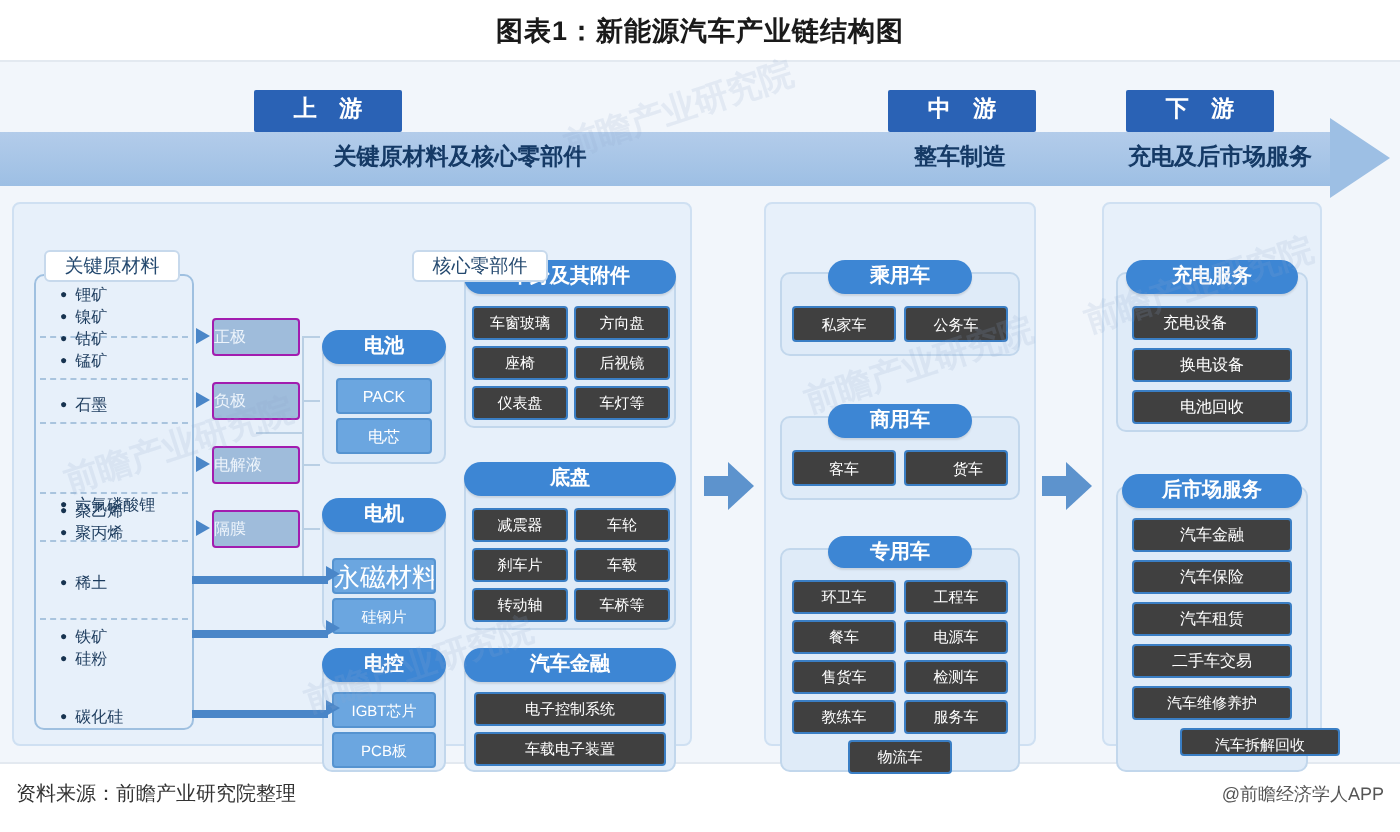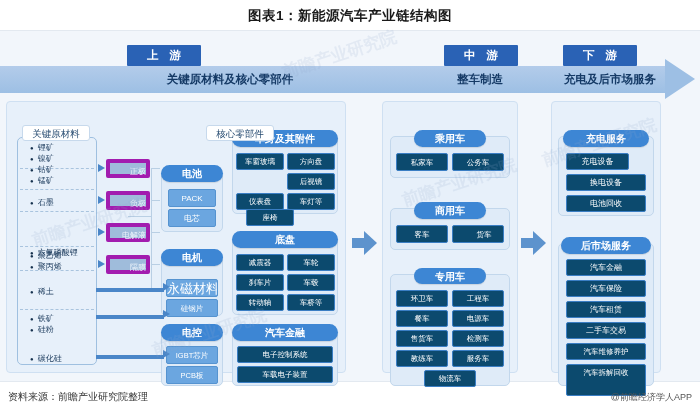--- a/index.html
+++ b/index.html
@@ -132,25 +132,25 @@
     margin-right:4px;
     vertical-align:middle;
   }
 
   
   .mat-box {
     position:absolute;
     left:106px;
     width:44px; height:19px;
     background:#9fbcdb;
-    border:4px solid #a21caf;
+    border:1px solid #a21caf;
     border-radius:2px;
     color:#edf4fb;
     font-size:8px;
-    text-align:right;
+    text-align:left;
     line-height:17px;
   }
 
   
   .card {
     position:absolute;
     background:#dfebf8;
     border:1px solid #c2d7ec;
     border-radius:5px;
   }
@@ -160,21 +160,21 @@
     border-radius:10px;
     color:#fff;
     font-weight:bold;
     text-align:center;
     font-size:10px;
     z-index:3;
     box-shadow:0 1px 1px rgba(0,0,0,0.10);
   }
   .chip {
     position:absolute;
-    background:#0c4a6e;
+    background:#404040;
     border:1px solid #3a7ec4;
     border-radius:2px;
     color:#ffffff;
     font-size:8px;
     text-align:center;
     white-space:nowrap;
     overflow:hidden;
   }
   .chip.lite { background:#6ba6e0; border-color:#5593d0; }
 
@@ -328,21 +328,21 @@
 
   <div class="card" style="left:161px; top:300px; width:62px; height:55px;"></div>
   <div class="card-hd" style="left:161px; top:293px; width:62px; height:17px; line-height:17px;">电控</div>
   <div class="chip lite" style="left:166px; top:315px; width:52px; height:18px; line-height:17px; font-size:7.5px;">IGBT芯片</div>
   <div class="chip lite" style="left:166px; top:335px; width:52px; height:18px; line-height:17px; font-size:7.5px;">PCB板</div>
 
   <div class="card" style="left:232px; top:105px; width:106px; height:78px;"></div>
   <div class="card-hd" style="left:232px; top:99px; width:106px; height:17px; line-height:17px;">车身及其附件</div>
   <div class="chip" style="left:236px; top:122px; width:48px; height:17px; line-height:16px; font-size:7.5px;">车窗玻璃</div>
   <div class="chip" style="left:287px; top:122px; width:48px; height:17px; line-height:16px; font-size:7.5px;">方向盘</div>
-  <div class="chip" style="left:246px; top:142px; width:48px; height:17px; line-height:16px; font-size:7.5px;margin-top:36px;">座椅</div>
+  <div class="chip" style="left:236px; top:142px; width:48px; height:17px; line-height:16px; font-size:7.5px;">座椅</div>
   <div class="chip" style="left:287px; top:142px; width:48px; height:17px; line-height:16px; font-size:7.5px;">后视镜</div>
   <div class="chip" style="left:236px; top:162px; width:48px; height:17px; line-height:16px; font-size:7.5px;">仪表盘</div>
   <div class="chip" style="left:287px; top:162px; width:48px; height:17px; line-height:16px; font-size:7.5px;">车灯等</div>
 
   <div class="card" style="left:232px; top:206px; width:106px; height:78px;"></div>
   <div class="card-hd" style="left:232px; top:200px; width:106px; height:17px; line-height:17px;">底盘</div>
   <div class="chip" style="left:236px; top:223px; width:48px; height:17px; line-height:16px; font-size:7.5px;">减震器</div>
   <div class="chip" style="left:287px; top:223px; width:48px; height:17px; line-height:16px; font-size:7.5px;">车轮</div>
   <div class="chip" style="left:236px; top:243px; width:48px; height:17px; line-height:16px; font-size:7.5px;">刹车片</div>
   <div class="chip" style="left:287px; top:243px; width:48px; height:17px; line-height:16px; font-size:7.5px;">车毂</div>
@@ -392,21 +392,21 @@
   <div class="chip" style="left:566px; top:143px; width:80px; height:17px; line-height:16px; font-size:8px;">换电设备</div>
   <div class="chip" style="left:566px; top:164px; width:80px; height:17px; line-height:16px; font-size:8px;">电池回收</div>
 
   <div class="card" style="left:558px; top:212px; width:96px; height:143px;"></div>
   <div class="card-hd" style="left:561px; top:206px; width:90px; height:17px; line-height:17px;">后市场服务</div>
   <div class="chip" style="left:566px; top:228px; width:80px; height:17px; line-height:16px; font-size:8px;">汽车金融</div>
   <div class="chip" style="left:566px; top:249px; width:80px; height:17px; line-height:16px; font-size:8px;">汽车保险</div>
   <div class="chip" style="left:566px; top:270px; width:80px; height:17px; line-height:16px; font-size:8px;">汽车租赁</div>
   <div class="chip" style="left:566px; top:291px; width:80px; height:17px; line-height:16px; font-size:8px;">二手车交易</div>
   <div class="chip" style="left:566px; top:312px; width:80px; height:17px; line-height:16px; font-size:7.5px;text-align:center;">汽车维修养护</div>
-  <div class="chip" style="left:566px; top:333px; width:80px; height:32px; line-height:16px; font-size:7.5px;">汽车拆解回收</div>
+  <div class="chip" style="left:590px; top:333px; width:80px; height:14px; line-height:16px; font-size:7.5px;">汽车拆解回收</div>
 
   <div class="wm" style="left:280px; top:12px;">前瞻产业研究院</div>
   <div class="wm" style="left:30px;  top:180px;">前瞻产业研究院</div>
   <div class="wm" style="left:400px; top:140px;">前瞻产业研究院</div>
   <div class="wm" style="left:540px; top:100px;">前瞻产业研究院</div>
   <div class="wm" style="left:150px; top:290px;">前瞻产业研究院</div>
 
 </div>
 
 <div class="footer-src">资料来源：前瞻产业研究院整理</div>

